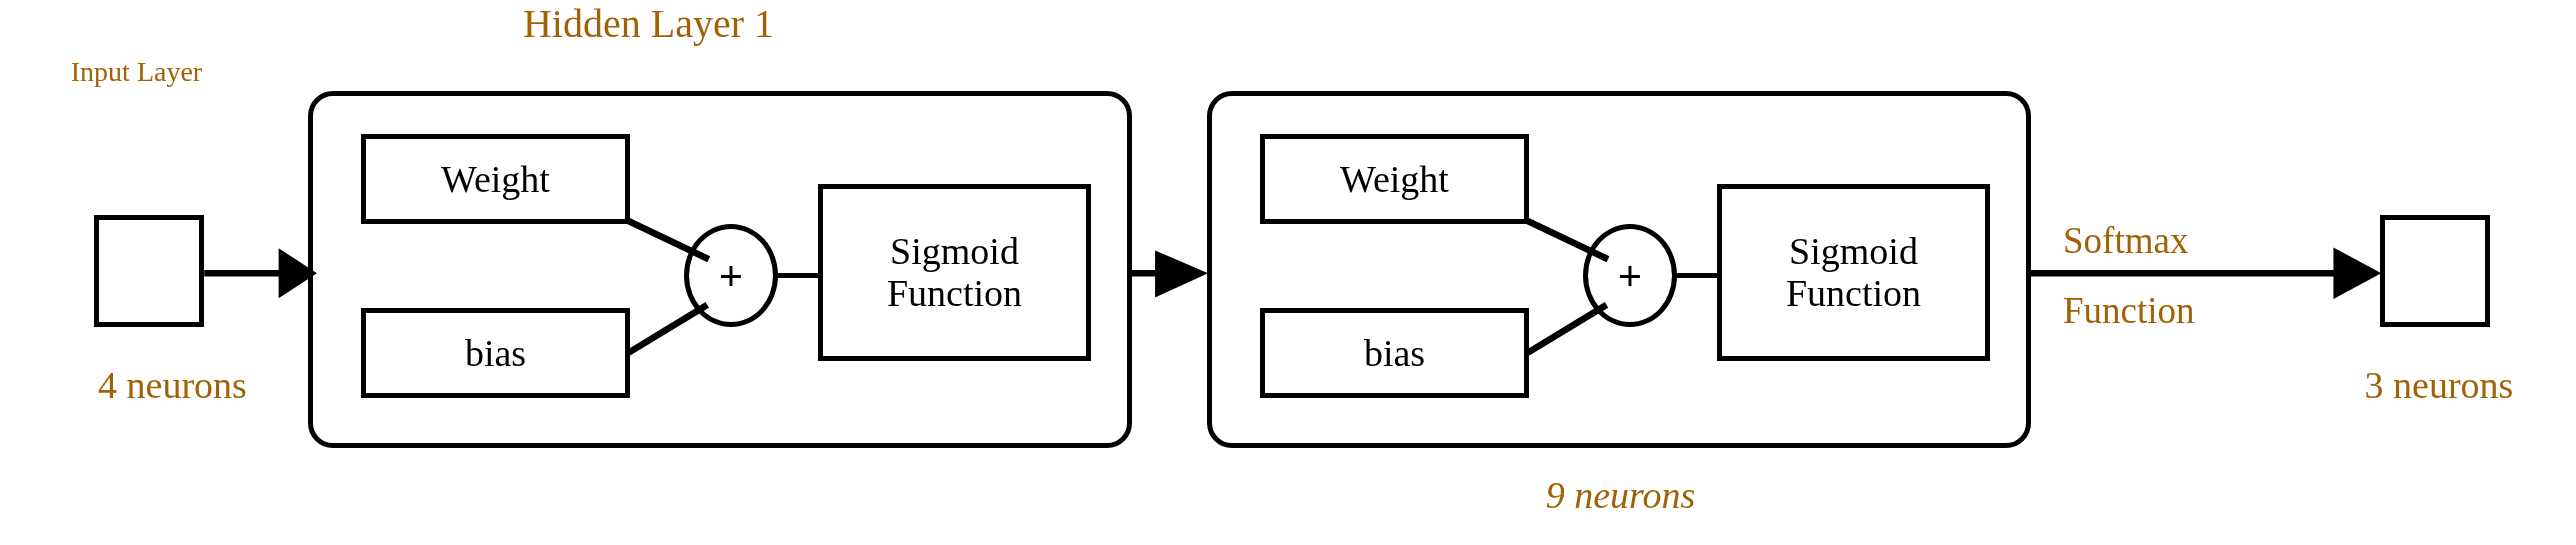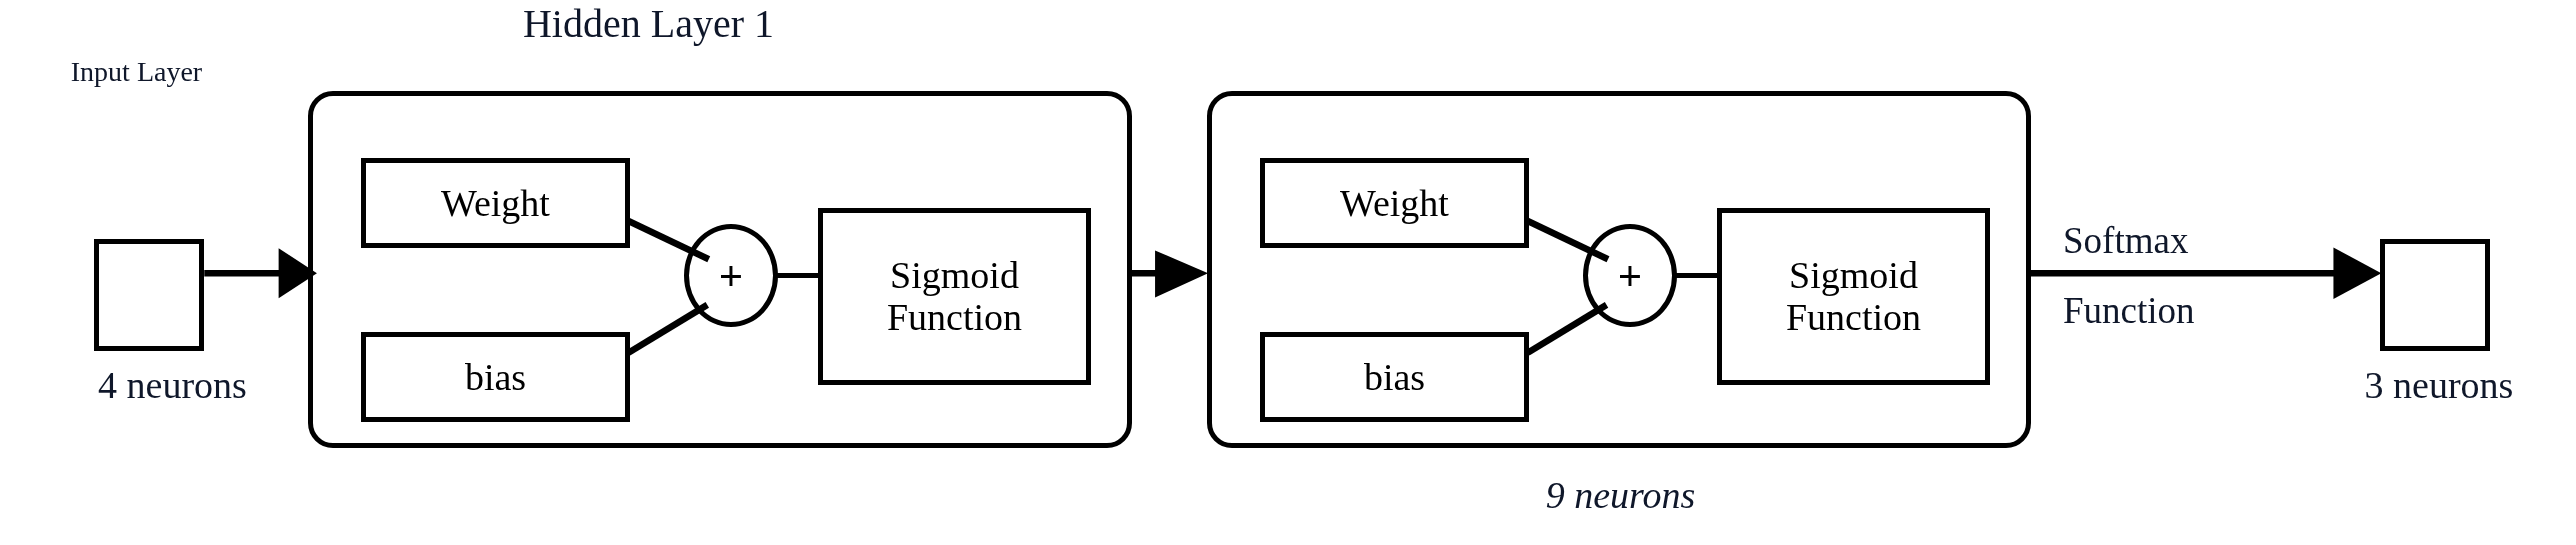--- a/index.html
+++ b/index.html
@@ -16,37 +16,36 @@
     width: 2576px;
     height: 545px;
     background: #ffffff;
     overflow: hidden;
   }
 
   
   .txt {
     position: absolute;
     white-space: nowrap;
-    color: #0f172a;
+    color: #a16207;
     line-height: 1.08;
   }
   .title      { font-size: 40px; }
   .side-label { font-size: 28px; }
   .count      { font-size: 38px; }
   .boxlabel   { font-size: 38px; }
   .fn-label   { font-size: 37px; }
   .center     { text-align: center; }
 
   
   .rect {
     position: absolute;
     border: 5.2px solid #000;
     background: #fff;
     box-sizing: border-box;
-    margin-top: 24px;
   }
   .rect .inner {
     position: absolute;
     left: 0; right: 0; top: 50%;
     transform: translateY(-50%);
     text-align: center;
     line-height: 1.12;
   }
 
   

